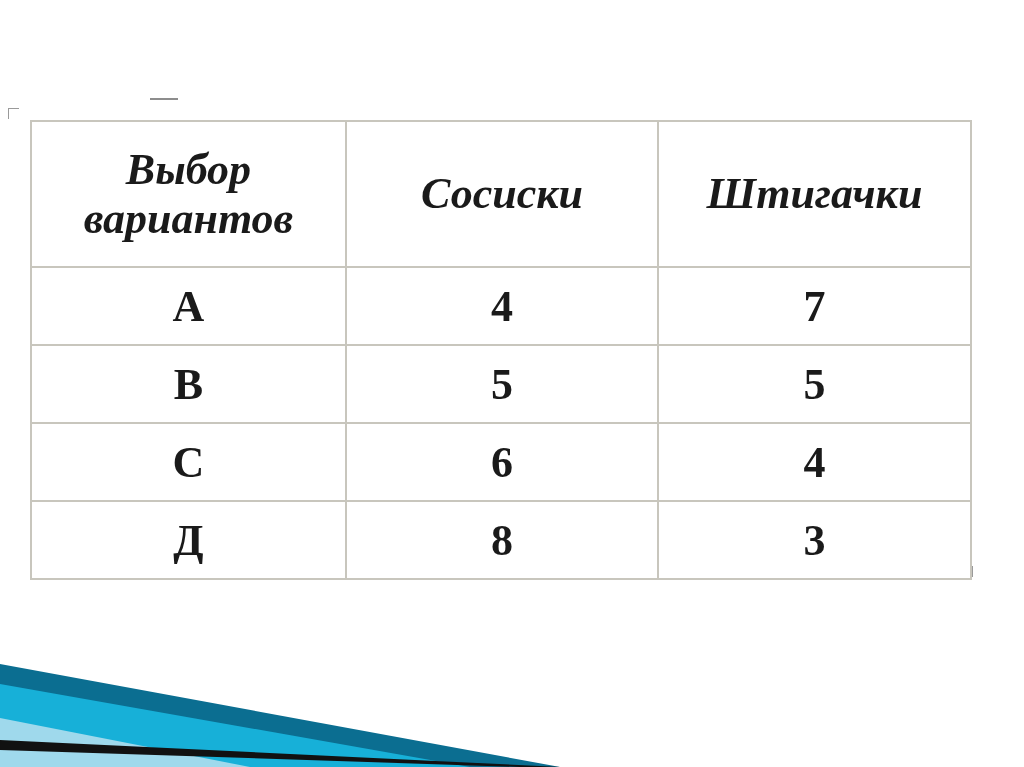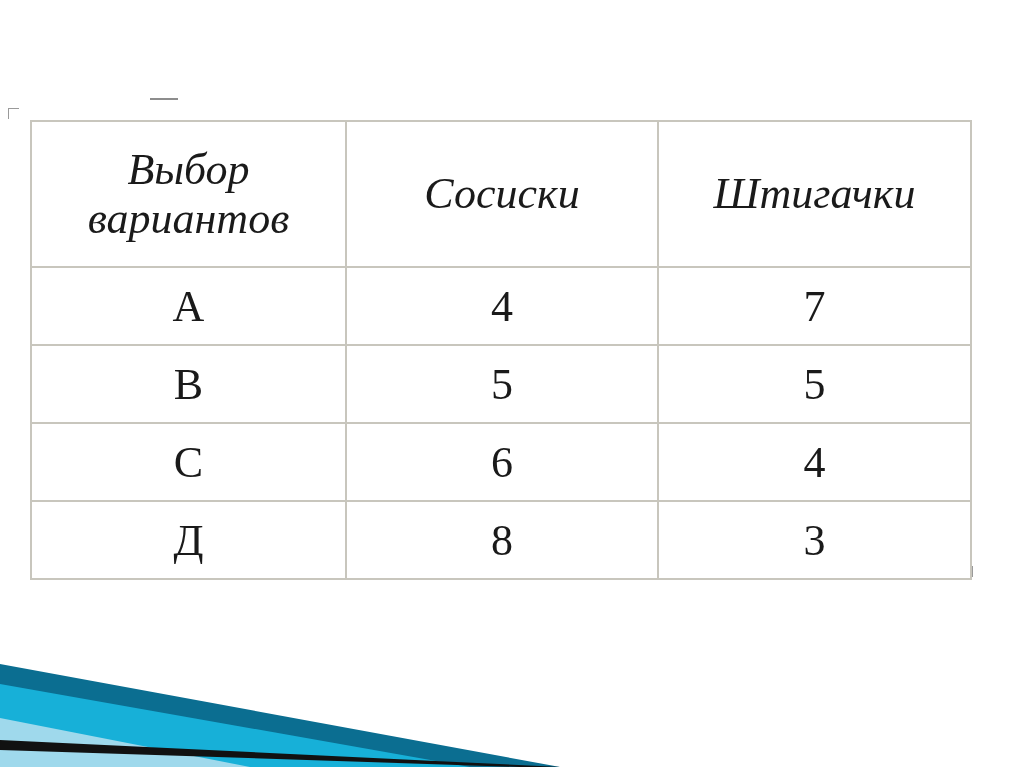--- a/index.html
+++ b/index.html
@@ -14,20 +14,21 @@
     overflow: hidden;
     position: relative;
   }
   .slide {
     position: absolute;
     left: 0;
     top: 0;
     width: 1024px;
     height: 767px;
     background: #ffffff;
+    font-weight: bold;
   }
 
   
   .obj-marker {
     position: absolute;
     width: 10px;
     height: 10px;
     border: 1px solid #9a9a9a;
     background: #ffffff;
   }

